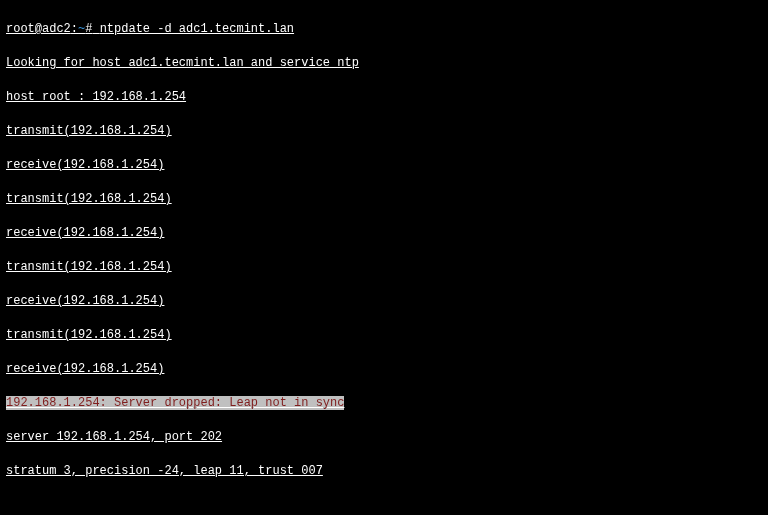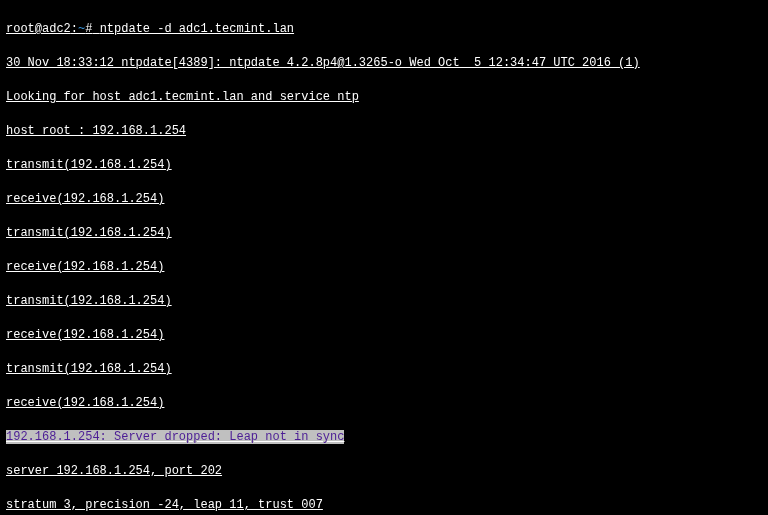--- a/index.html
+++ b/index.html
@@ -14,30 +14,29 @@
     font-family: "Courier New", Courier, monospace;
     font-size: 12px;
     line-height: 17px;
     color: #fff;
     padding: 4px 6px;
     white-space: pre;
   }
   .prompt-path { color: #3a96dd; }
   .highlight {
     background: #c0c0c0;
-    color: #4c1d95;
+    color: #7f1d1d;
   }
   .line { display: block; text-decoration: underline; }
 </style>
 </head>
 <body>
 
 <div class="terminal">
 <span class="line"><span>root@adc2</span><span>:</span><span class="prompt-path">~</span><span>#</span> <span>ntpdate -d adc1.tecmint.lan</span></span>
-<span class="line">30 Nov 18:33:12 ntpdate[4389]: ntpdate 4.2.8p4@1.3265-o Wed Oct  5 12:34:47 UTC 2016 (1)</span>
 <span class="line">Looking for host adc1.tecmint.lan and service ntp</span>
 <span class="line">host root : 192.168.1.254</span>
 <span class="line">transmit(192.168.1.254)</span>
 <span class="line">receive(192.168.1.254)</span>
 <span class="line">transmit(192.168.1.254)</span>
 <span class="line">receive(192.168.1.254)</span>
 <span class="line">transmit(192.168.1.254)</span>
 <span class="line">receive(192.168.1.254)</span>
 <span class="line">transmit(192.168.1.254)</span>
 <span class="line">receive(192.168.1.254)</span>

